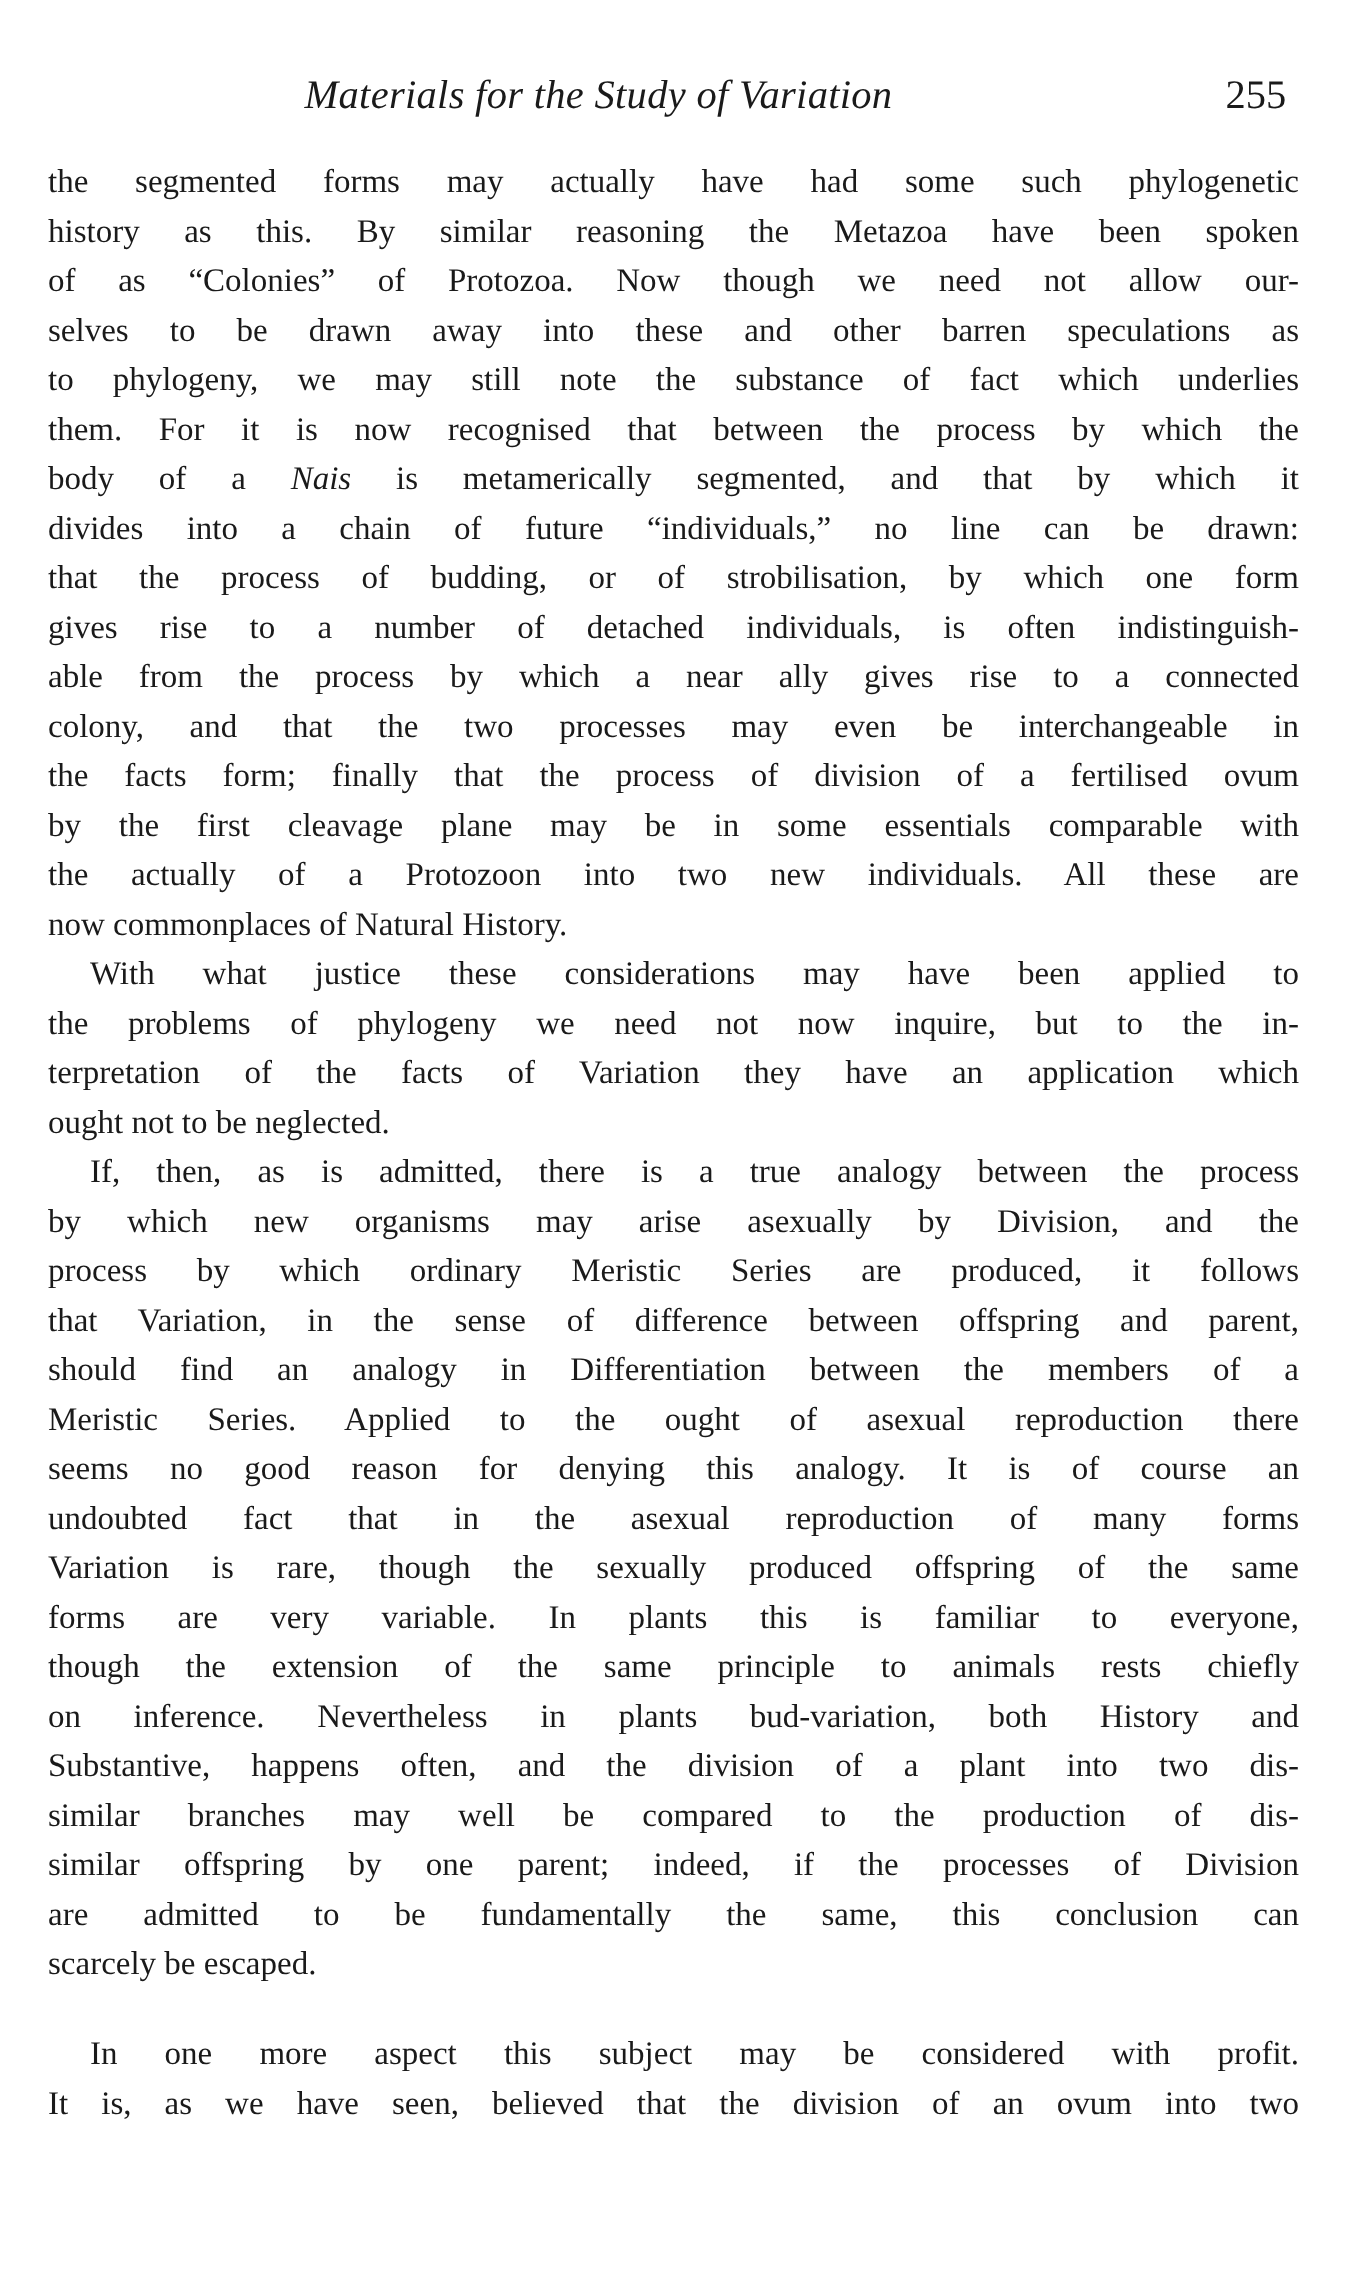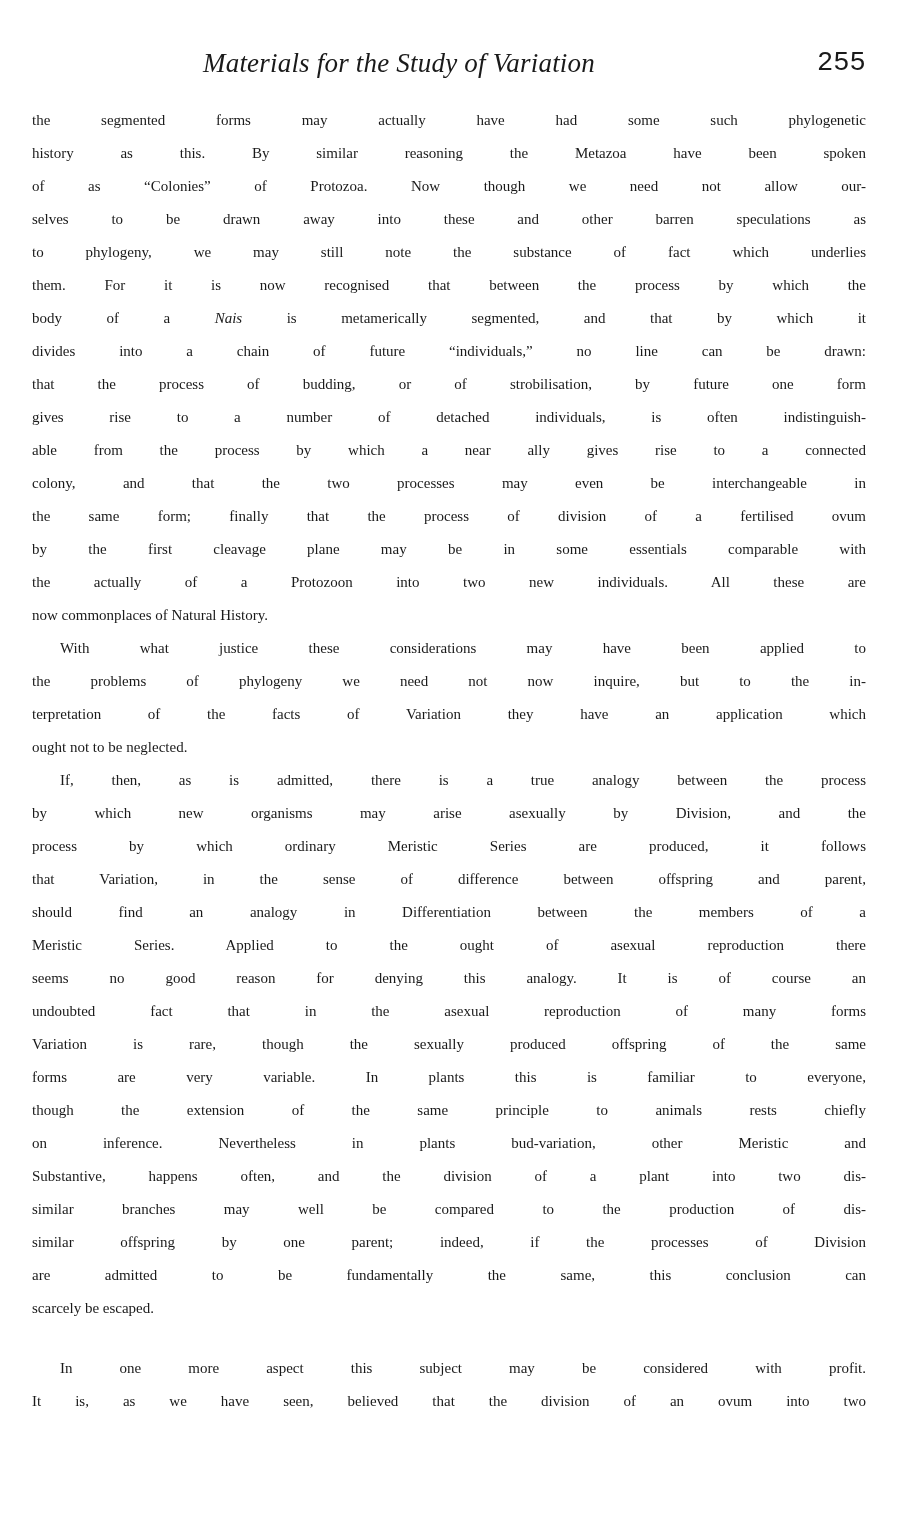--- a/index.html
+++ b/index.html
@@ -35,34 +35,33 @@
       position: absolute;
       left: 203px;
       top: 0;
       font-style: italic;
       letter-spacing: 0.2px;
     }
     .page-number {
       position: absolute;
       left: 817px;
       top: 0;
-      font-family: Liberation Mono, monospace;
     }
     .body-text {
       position: absolute;
       left: 32px;
       top: 104px;
       width: 834px;
     }
     .line {
       position: absolute;
       left: 0;
       width: 834px;
       height: 33px;
-      font-size: 15px;
+      font-size: 22px;
       line-height: 33px;
       white-space: nowrap;
       text-align: justify;
       text-align-last: justify;
     }
     .line.indent {
       left: 28px;
       width: 806px;
     }
     .line.last {
@@ -84,25 +83,25 @@
 
     <div>
       <div class="line" style="top:0px">the segmented forms may actually have had some such phylogenetic</div>
       <div class="line" style="top:33px">history as this. By similar reasoning the Metazoa have been spoken</div>
       <div class="line" style="top:66px">of as “Colonies” of Protozoa. Now though we need not allow our-</div>
       <div class="line" style="top:99px">selves to be drawn away into these and other barren speculations as</div>
       <div class="line" style="top:132px">to phylogeny, we may still note the substance of fact which underlies</div>
       <div class="line" style="top:165px">them. For it is now recognised that between the process by which the</div>
       <div class="line rich" style="top:198px">body of a <em>Nais</em> is metamerically segmented, and that by which it</div>
       <div class="line" style="top:231px">divides into a chain of future “individuals,” no line can be drawn:</div>
-      <div class="line" style="top:264px">that the process of budding, or of strobilisation, by future one form</div>
+      <div class="line" style="top:264px">that the process of budding, or of strobilisation, by which one form</div>
       <div class="line" style="top:297px">gives rise to a number of detached individuals, is often indistinguish-</div>
       <div class="line" style="top:330px">able from the process by which a near ally gives rise to a connected</div>
       <div class="line" style="top:363px">colony, and that the two processes may even be interchangeable in</div>
-      <div class="line" style="top:396px">the same form; finally that the process of division of a fertilised ovum</div>
+      <div class="line" style="top:396px">the facts form; finally that the process of division of a fertilised ovum</div>
       <div class="line" style="top:429px">by the first cleavage plane may be in some essentials comparable with</div>
       <div class="line" style="top:462px">the actually of a Protozoon into two new individuals. All these are</div>
       <div class="line last" style="top:495px">now commonplaces of Natural History.</div>
     </div>
 
     <div>
       <div class="line indent" style="top:528px">With what justice these considerations may have been applied to</div>
       <div class="line" style="top:561px">the problems of phylogeny we need not now inquire, but to the in-</div>
       <div class="line" style="top:594px">terpretation of the facts of Variation they have an application which</div>
       <div class="line last" style="top:627px">ought not to be neglected.</div>
@@ -113,21 +112,21 @@
       <div class="line" style="top:693px">by which new organisms may arise asexually by Division, and the</div>
       <div class="line" style="top:726px">process by which ordinary Meristic Series are produced, it follows</div>
       <div class="line" style="top:759px">that Variation, in the sense of difference between offspring and parent,</div>
       <div class="line" style="top:792px">should find an analogy in Differentiation between the members of a</div>
       <div class="line" style="top:825px">Meristic Series. Applied to the ought of asexual reproduction there</div>
       <div class="line" style="top:858px">seems no good reason for denying this analogy. It is of course an</div>
       <div class="line" style="top:891px">undoubted fact that in the asexual reproduction of many forms</div>
       <div class="line" style="top:924px">Variation is rare, though the sexually produced offspring of the same</div>
       <div class="line" style="top:957px">forms are very variable. In plants this is familiar to everyone,</div>
       <div class="line" style="top:990px">though the extension of the same principle to animals rests chiefly</div>
-      <div class="line" style="top:1023px">on inference. Nevertheless in plants bud-variation, other Meristic and</div>
+      <div class="line" style="top:1023px">on inference. Nevertheless in plants bud-variation, both History and</div>
       <div class="line" style="top:1056px">Substantive, happens often, and the division of a plant into two dis-</div>
       <div class="line" style="top:1089px">similar branches may well be compared to the production of dis-</div>
       <div class="line" style="top:1122px">similar offspring by one parent; indeed, if the processes of Division</div>
       <div class="line" style="top:1155px">are admitted to be fundamentally the same, this conclusion can</div>
       <div class="line last" style="top:1188px">scarcely be escaped.</div>
     </div>
 
     <div>
       <div class="line indent" style="top:1248px">In one more aspect this subject may be considered with profit.</div>
       <div class="line" style="top:1281px">It is, as we have seen, believed that the division of an ovum into two</div>

